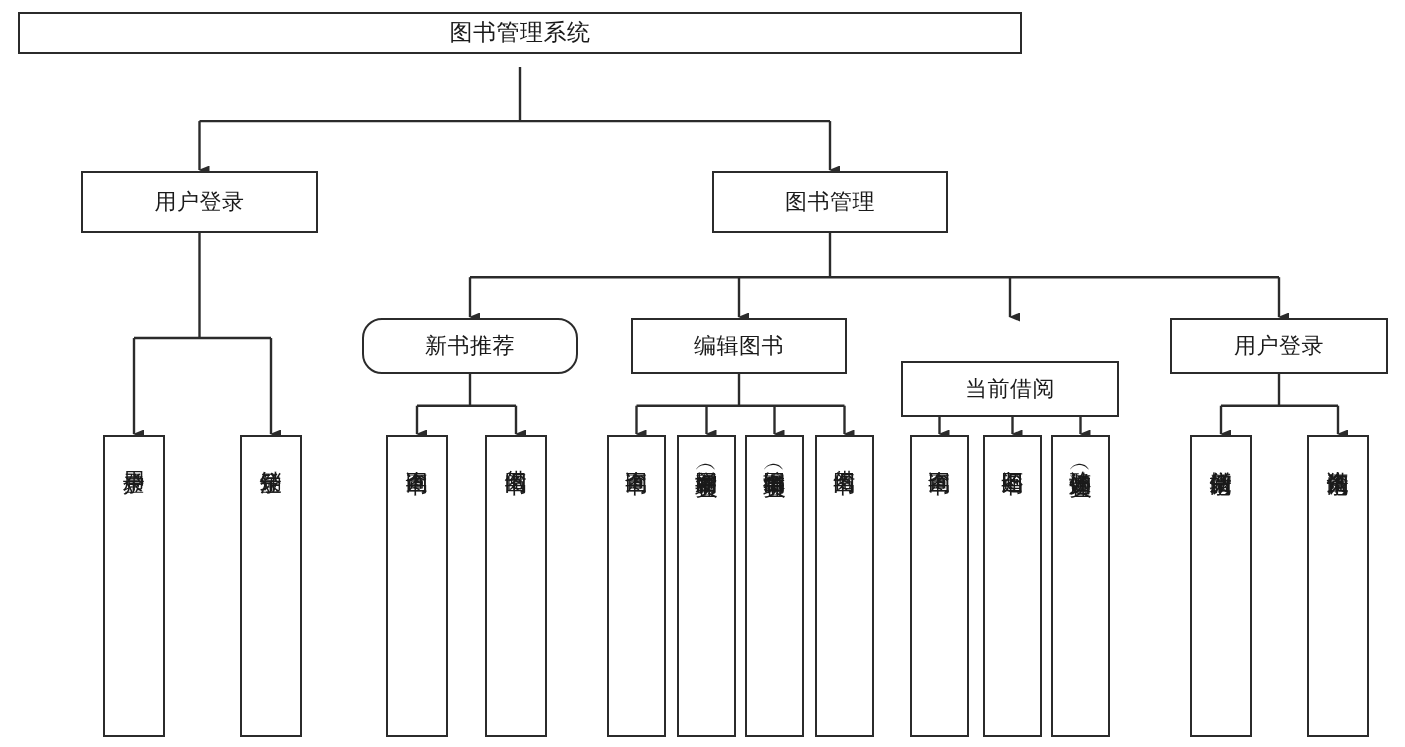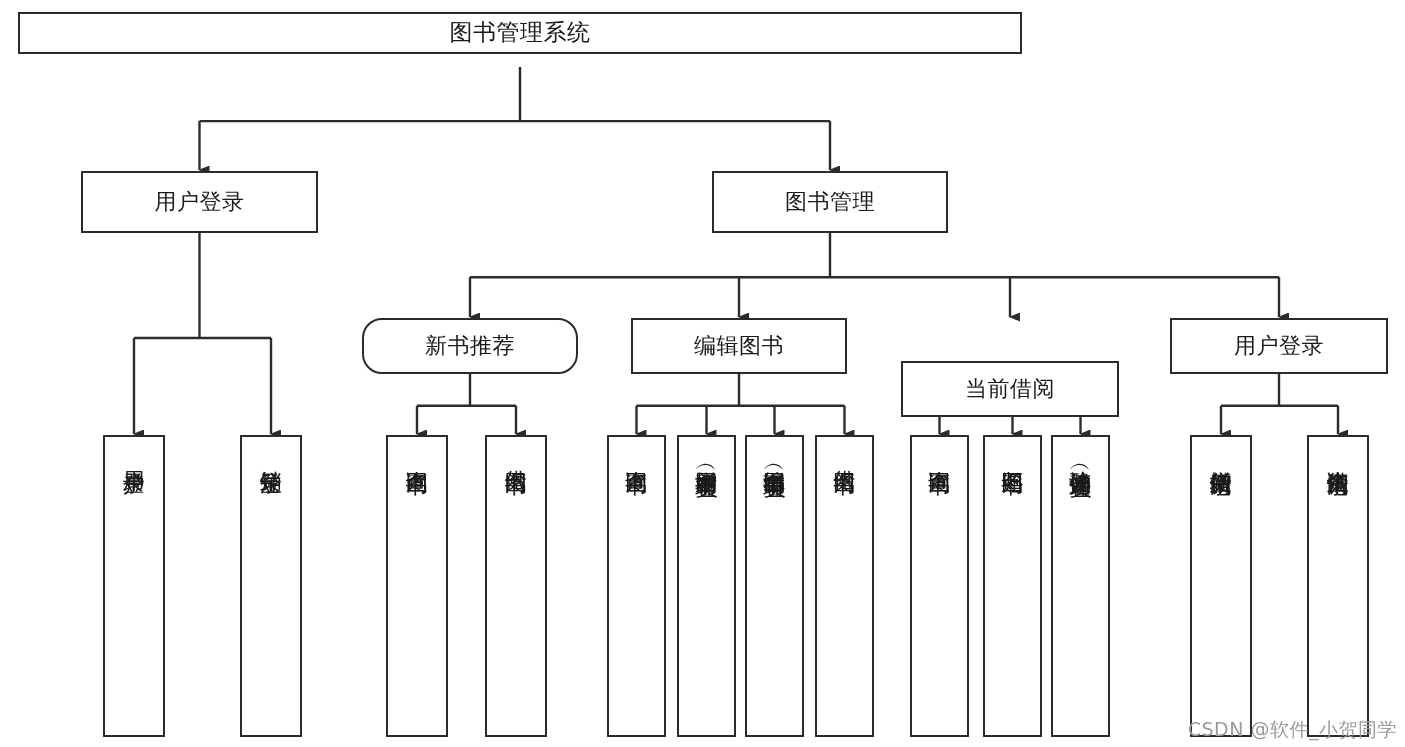--- a/index.html
+++ b/index.html
@@ -177,15 +177,14 @@
         <span class="node-label">确认归还（管理员）</span>
       </div>
       <div class="node leaf" style="left: 1190px; top: 435px; width: 62px; height: 302px;">
         <span class="node-label">新增借阅记录</span>
       </div>
       <div class="node leaf" style="left: 1307px; top: 435px; width: 62px; height: 302px;">
         <span class="node-label">查询借阅记录</span>
       </div>
     </div>
 
-  <div class="watermark">CSDN @软件_小贺同学</div>
 
 </div>
 
 </body></html>

